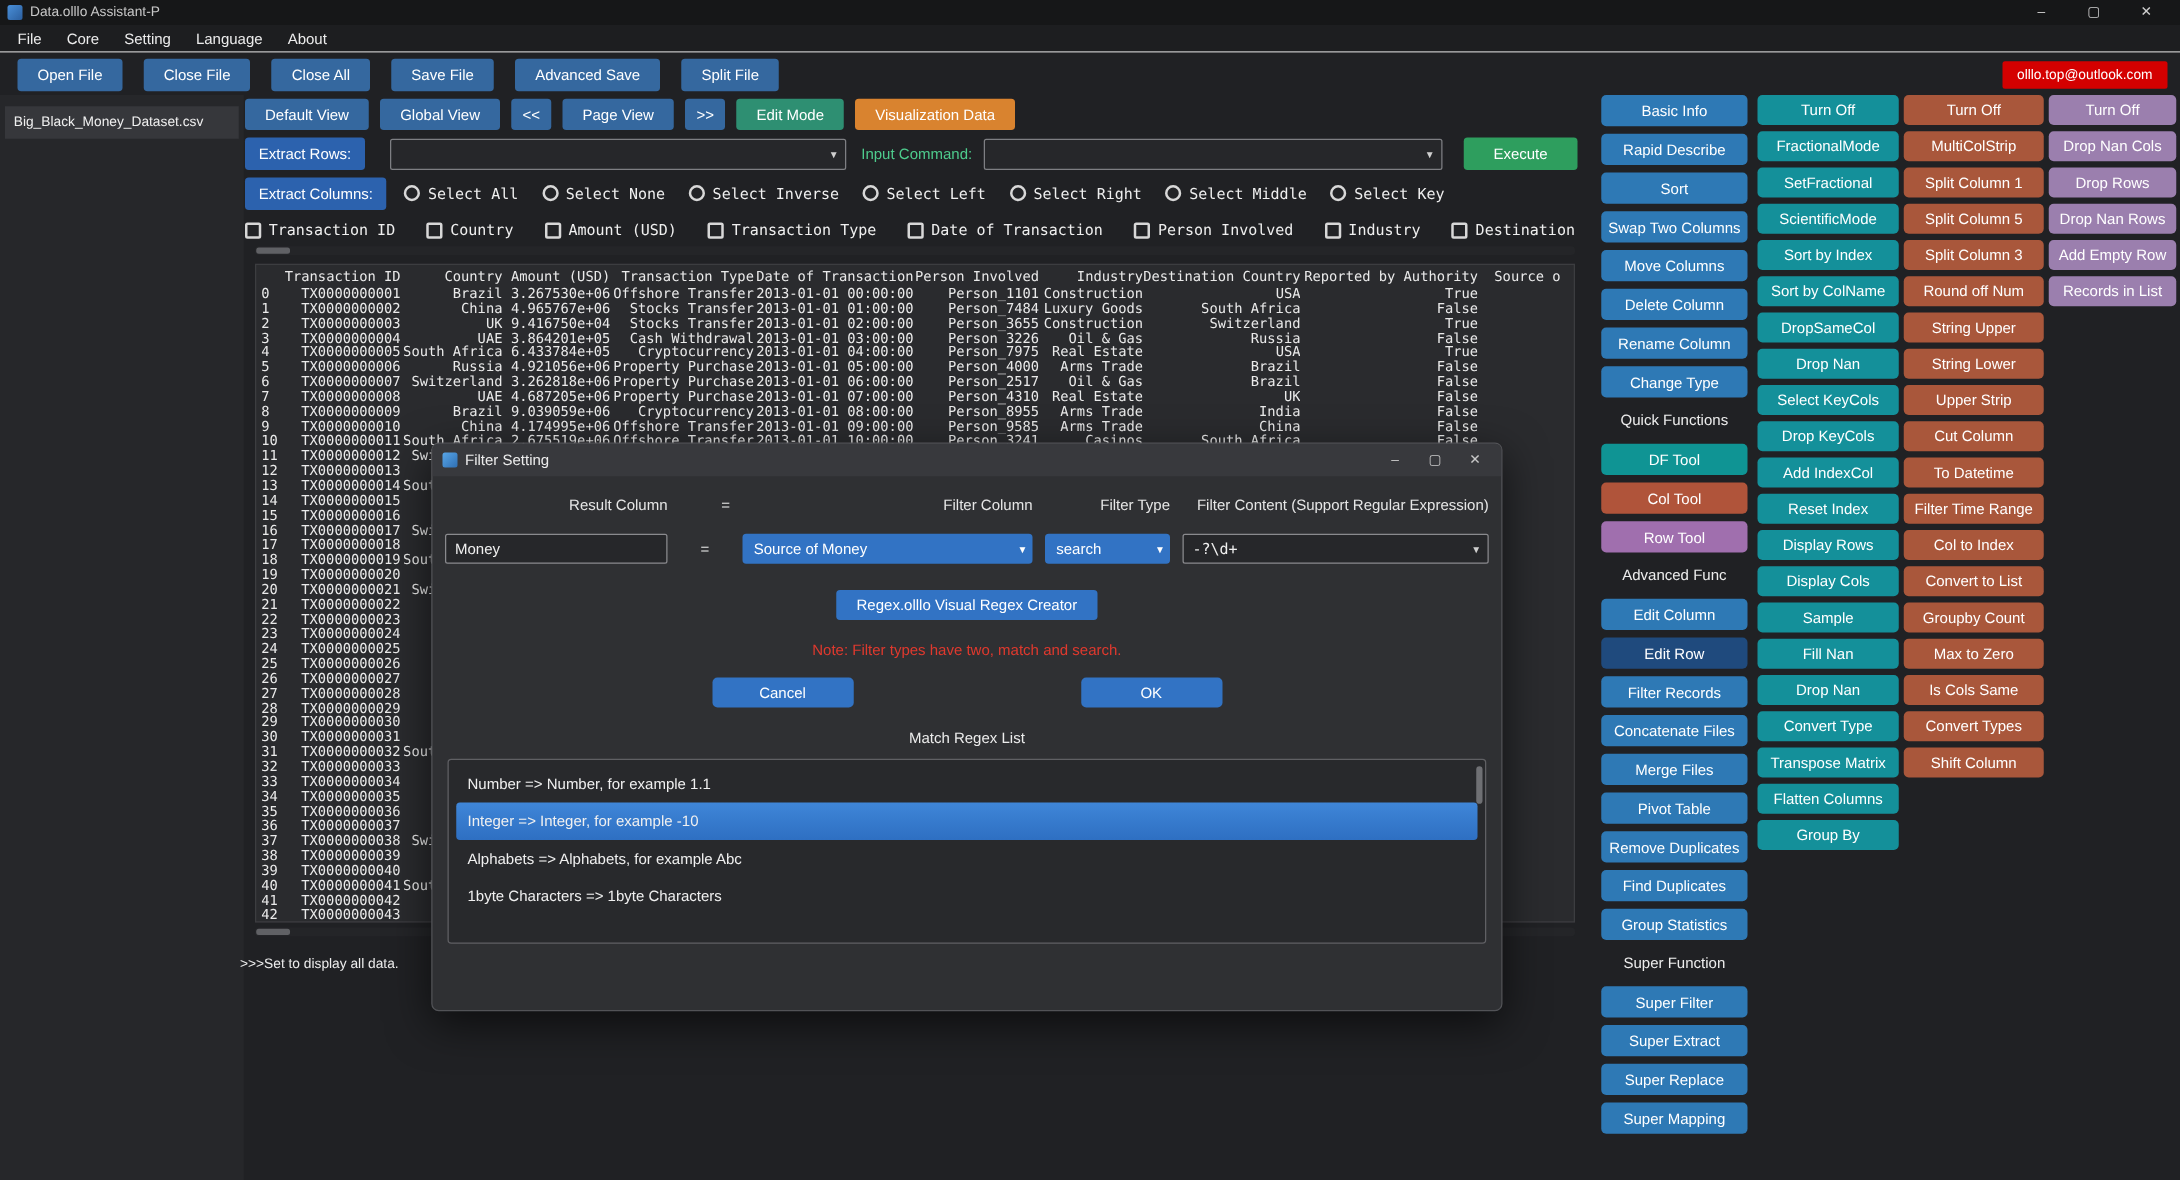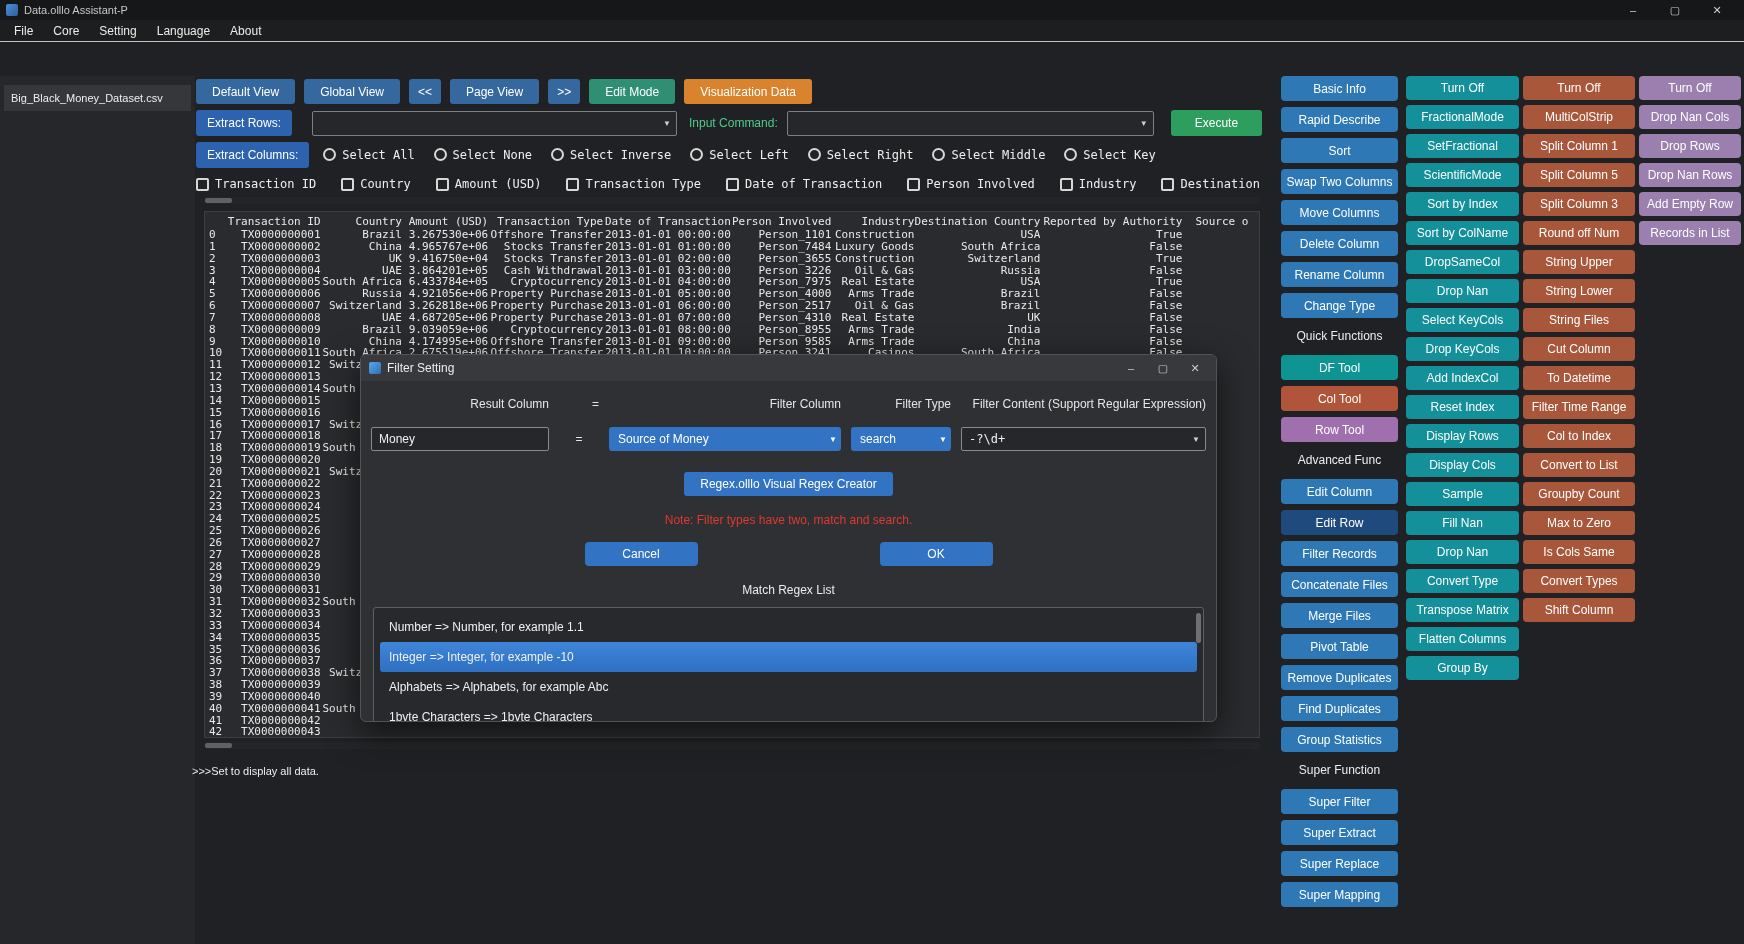--- a/index.html
+++ b/index.html
@@ -89,21 +89,21 @@
 .rcol{position:absolute;top:76px;display:flex;flex-direction:column;}
 #rcol1{left:1281px;width:117px;gap:6px;}
 #rcol2{left:1406px;width:113px;gap:5px;}
 #rcol3{left:1523px;width:112px;gap:5px;}
 #rcol4{left:1639px;width:102px;gap:5px;}
 .rp-btn{height:25px;border-radius:4px;font-size:12px;flex:none;width:100%;}
 #rcol2 .rp-btn,#rcol3 .rp-btn,#rcol4 .rp-btn{height:24px;}
 .rp-label{height:25px;line-height:25px;text-align:center;font-size:12px;color:#ededed;flex:none;}
 
 
-.dialog{position:absolute;left:345px;top:354px;width:857px;height:368px;background:#2f3033;border:1px solid #525357;border-radius:6px;box-shadow:0 10px 34px rgba(0,0,0,.6);overflow:hidden;z-index:10;margin-left:15px;}
+.dialog{position:absolute;left:345px;top:354px;width:857px;height:455px;background:#2f3033;border:1px solid #525357;border-radius:6px;box-shadow:0 10px 34px rgba(0,0,0,.6);overflow:hidden;z-index:10;}
 .dlg-title{height:26px;background:#38393d;display:flex;align-items:center;padding:0 8px;gap:6px;}
 .dlg-icon{width:12px;height:12px;border-radius:2px;background:linear-gradient(135deg,#58a6e8,#2f6fb3);flex:none;}
 .dlg-title-text{font-size:12px;color:#ececec;}
 .dlg-controls{margin-left:auto;display:flex;gap:6px;}
 .dlg-controls span{width:26px;text-align:center;color:#c9c9c9;font-size:11px;line-height:24px;}
 .dlg-headers,.dlg-fields{display:grid;grid-template-columns:178px 40px 232px 100px 1fr;gap:10px;padding:0 10px;align-items:center;}
 .dlg-headers{margin-top:16px;}
 .dlg-headers div{font-size:12px;color:#e6e6e6;text-align:right;white-space:nowrap;}
 .dlg-fields{margin-top:16px;}
 .dlg-input{height:24px;background:#26272a;border:1px solid #8a8a8e;border-radius:2px;color:#f0f0f0;font-size:12px;padding:0 7px;width:100%;outline:none;}
@@ -139,20 +139,29 @@
   </div>
 
   <div class="menubar" id="menubar">
       <span class="menu-item">File</span>
       <span class="menu-item">Core</span>
       <span class="menu-item">Setting</span>
       <span class="menu-item">Language</span>
       <span class="menu-item">About</span>
     </div>
 
+  <div class="toolbar" id="toolbar">
+    <button class="btn tb-btn s-blue">Open File</button>
+      <button class="btn tb-btn s-blue">Close File</button>
+      <button class="btn tb-btn s-blue">Close All</button>
+      <button class="btn tb-btn s-blue">Save File</button>
+      <button class="btn tb-btn s-blue">Advanced Save</button>
+      <button class="btn tb-btn s-blue">Split File</button>
+      <span class="email" id="emailBadge">olllo.top@outlook.com</span>
+  </div>
 
   <div class="sidebar">
     <div class="file-item">Big_Black_Money_Dataset.csv</div>
   </div>
 
   <div class="viewbar" id="viewbar">
       <button class="btn vtab s-blue">Default View</button>
       <button class="btn vtab s-blue">Global View</button>
       <button class="btn vtab s-blue small">&lt;&lt;</button>
       <button class="btn vtab s-blue">Page View</button>
@@ -312,21 +321,21 @@
     </div>
   <div class="rcol" id="rcol3">
       <button class="btn rp-btn s-rust">Turn Off</button>
       <button class="btn rp-btn s-rust">MultiColStrip</button>
       <button class="btn rp-btn s-rust">Split Column 1</button>
       <button class="btn rp-btn s-rust">Split Column 5</button>
       <button class="btn rp-btn s-rust">Split Column 3</button>
       <button class="btn rp-btn s-rust">Round off Num</button>
       <button class="btn rp-btn s-rust">String Upper</button>
       <button class="btn rp-btn s-rust">String Lower</button>
-      <button class="btn rp-btn s-rust">String Files</button>
+      <button class="btn rp-btn s-rust">Upper Strip</button>
       <button class="btn rp-btn s-rust">Cut Column</button>
       <button class="btn rp-btn s-rust">To Datetime</button>
       <button class="btn rp-btn s-rust">Filter Time Range</button>
       <button class="btn rp-btn s-rust">Col to Index</button>
       <button class="btn rp-btn s-rust">Convert to List</button>
       <button class="btn rp-btn s-rust">Groupby Count</button>
       <button class="btn rp-btn s-rust">Max to Zero</button>
       <button class="btn rp-btn s-rust">Is Cols Same</button>
       <button class="btn rp-btn s-rust">Convert Types</button>
       <button class="btn rp-btn s-rust">Shift Column</button>

